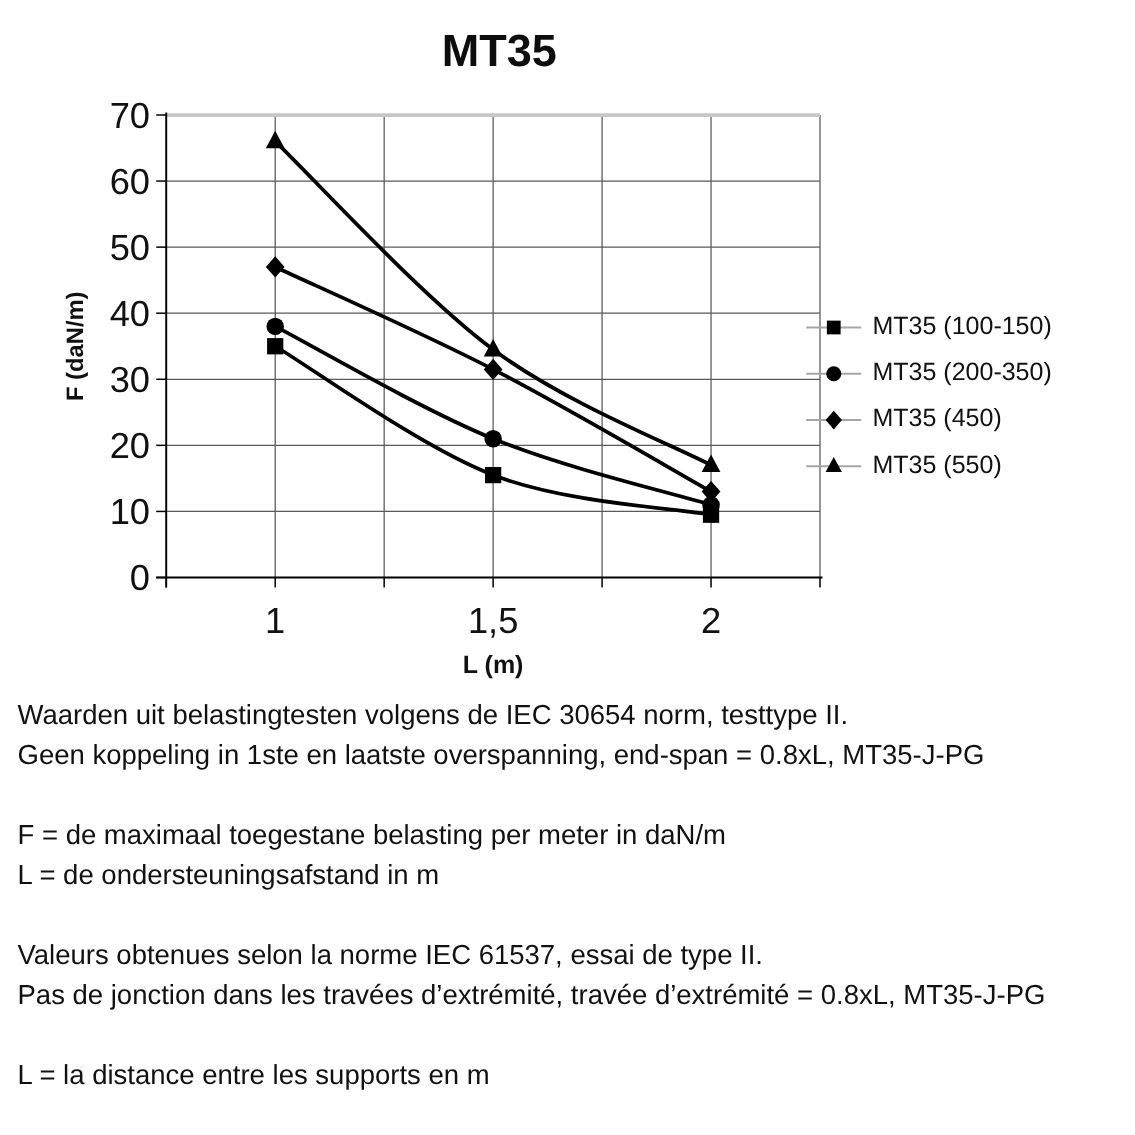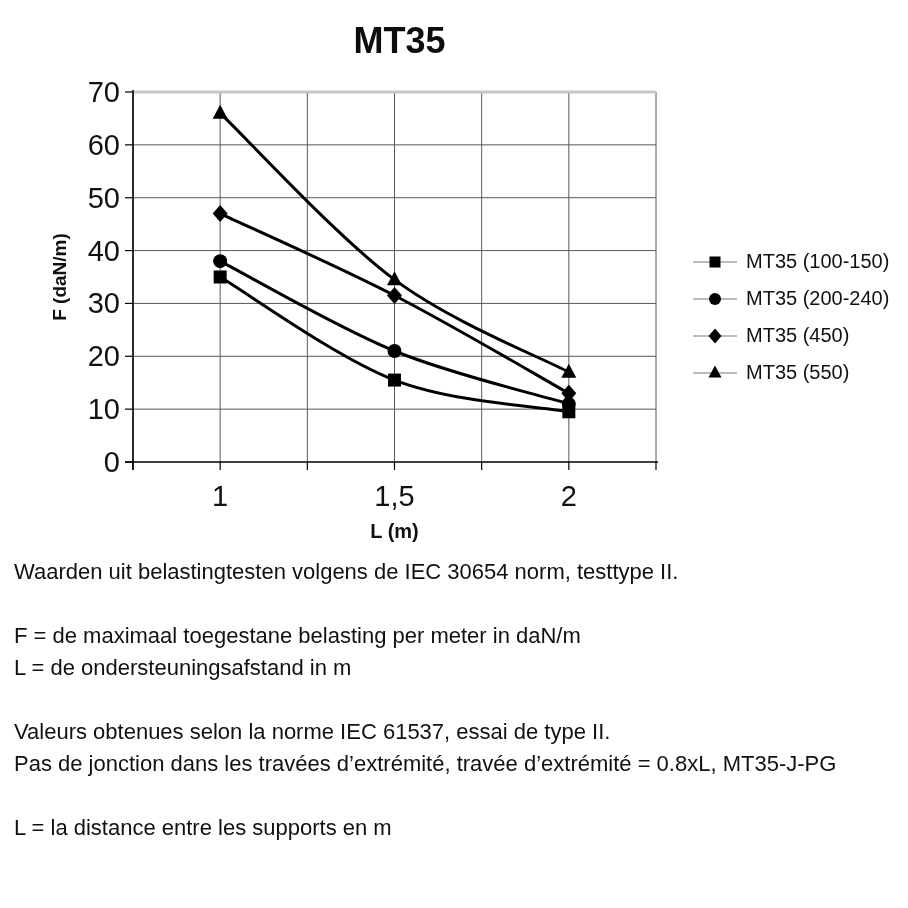--- a/index.html
+++ b/index.html
@@ -12,21 +12,21 @@
     overflow:hidden;
   }
   .chart-title{
     position:absolute;top:20px;left:0;width:799px;
     margin:0;text-align:center;
     font-size:36px;font-weight:bold;color:#0d0d0d;
     letter-spacing:0px;
   }
   #chart-svg{position:absolute;left:0;top:0;}
   .legend{
-    position:absolute;left:692px;top:243px;
+    position:absolute;left:644px;top:243px;
   }
   .legend-item{
     height:37px;display:flex;align-items:center;gap:8px;
   }
   .legend-label{
     font-size:20px;color:#111;white-space:nowrap;
   }
   .notes{
     position:absolute;left:14px;top:556px;width:890px;
   }
@@ -125,41 +125,42 @@
           <line x1="1" y1="9" x2="45" y2="9" stroke="#a6a6a6" stroke-width="1.5"></line>
           <rect x="17.5" y="3.5" width="11" height="11" fill="#000000"></rect>
         </svg>
       <span class="legend-label">MT35 (100-150)</span>
     </div>
     <div class="legend-item">
       <svg class="legend-marker" width="46" height="18">
           <line x1="1" y1="9" x2="45" y2="9" stroke="#a6a6a6" stroke-width="1.5"></line>
           <circle cx="23" cy="9" r="6" fill="#000000"></circle>
         </svg>
-      <span class="legend-label">MT35 (200-240)</span>
+      <span class="legend-label">MT35 (200-350)</span>
     </div>
     <div class="legend-item">
       <svg class="legend-marker" width="46" height="18">
           <line x1="1" y1="9" x2="45" y2="9" stroke="#a6a6a6" stroke-width="1.5"></line>
           <path d="M23 1.5 L29.5 9 L23 16.5 L16.5 9 Z" fill="#000000"></path>
         </svg>
       <span class="legend-label">MT35 (450)</span>
     </div>
     <div class="legend-item">
       <svg class="legend-marker" width="46" height="18">
           <line x1="1" y1="9" x2="45" y2="9" stroke="#a6a6a6" stroke-width="1.5"></line>
           <path d="M23 1.5 L29.5 13.5 L16.5 13.5 Z" fill="#000000"></path>
         </svg>
       <span class="legend-label">MT35 (550)</span>
     </div>
   </div>
 
   <div class="notes">
     <p class="note-group">
       <span class="note-line">Waarden uit belastingtesten volgens de IEC 30654 norm, testtype II.</span>
+      <span class="note-line">Geen koppeling in 1ste en laatste overspanning, end-span = 0.8xL, MT35-J-PG</span>
     </p>
     <p class="note-group">
       <span class="note-line">F = de maximaal toegestane belasting per meter in daN/m</span>
       <span class="note-line">L = de ondersteuningsafstand in m</span>
     </p>
     <p class="note-group">
       <span class="note-line">Valeurs obtenues selon la norme IEC 61537, essai de type II.</span>
       <span class="note-line">Pas de jonction dans les travées d’extrémité, travée d’extrémité = 0.8xL, MT35-J-PG</span>
     </p>
     <p class="note-group">

